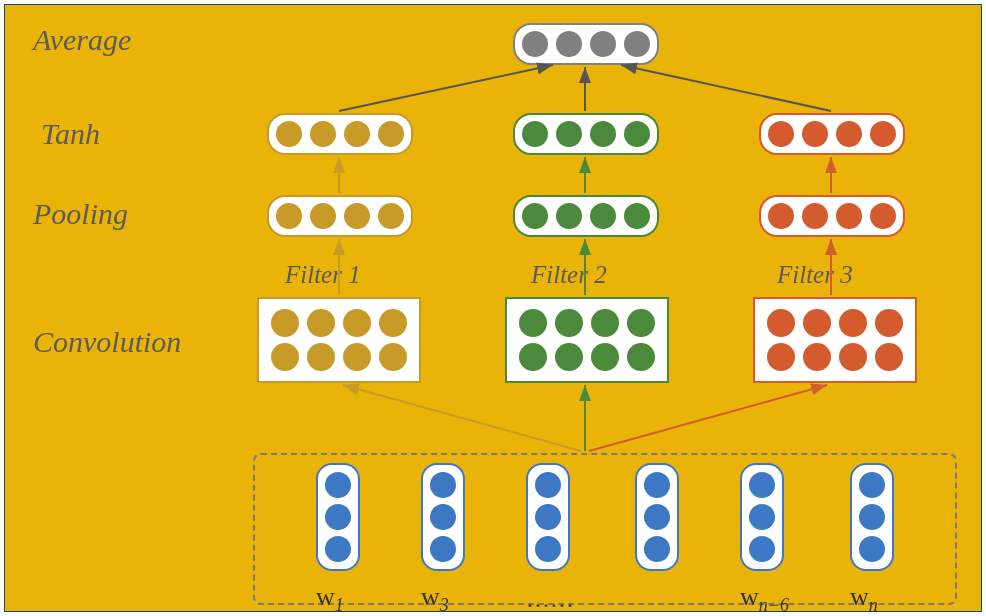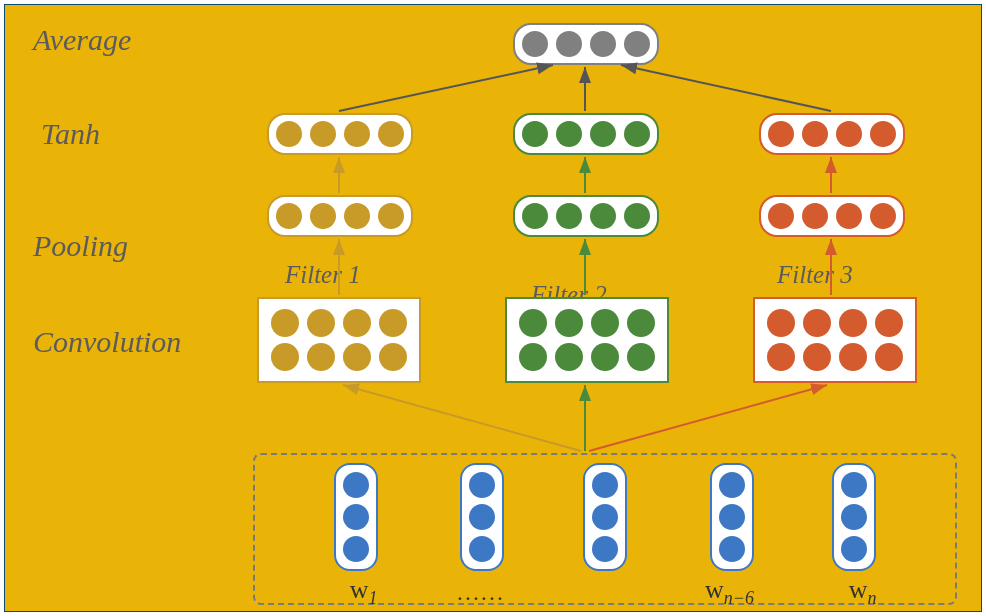--- a/index.html
+++ b/index.html
@@ -112,22 +112,22 @@
     left: 0;
     top: 8px;
     width: 100%;
     display: flex;
     justify-content: space-evenly;
     align-items: flex-start;
   }
   .token {
     display: flex;
     flex-direction: column;
-    align-items: flex-end;
-    gap: 4px;
+    align-items: flex-start;
+    gap: 11px;
   }
   .w-label {
     font-style: normal;
     font-family: 'Georgia', serif;
     font-size: 26px;
     color: #333;
   }
   .w-label sub {
     font-size: 18px;
     font-style: italic;
@@ -158,21 +158,21 @@
     pointer-events: none;
   }
 </style>
 </head>
 <body>
 
 <div class="frame">
 
   <div class="label" style="left:28px; top:18px;">Average</div>
   <div class="label" style="left:28px; top:112px;margin-left:8px;">Tanh</div>
-  <div class="label" style="left:28px; top:192px;margin-top:32px;">Pooling</div>
+  <div class="label" style="left:28px; top:192px;">Pooling</div>
   <div class="label" style="left:28px; top:320px;text-align:right;">Convolution</div>
 
   <div class="pill4 b-gray" style="left:508px; top:18px;">
     <div class="dot c-gray"></div>
     <div class="dot c-gray"></div>
     <div class="dot c-gray"></div>
     <div class="dot c-gray"></div>
   </div>
 
   <div class="pill4 b-gold" style="left:262px; top:108px;">
@@ -207,21 +207,21 @@
       <div class="dot c-green"></div>
   </div>
   <div class="pill4 b-orange" style="left:754px; top:190px;">
     <div class="dot c-orange"></div>
       <div class="dot c-orange"></div>
       <div class="dot c-orange"></div>
       <div class="dot c-orange"></div>
   </div>
 
   <div class="filter-label" style="left:280px; top:256px;">Filter 1</div>
-  <div class="filter-label" style="left:526px; top:256px;margin-top:20px;">Filter 2</div>
+  <div class="filter-label" style="left:526px; top:256px;">Filter 2</div>
   <div class="filter-label" style="left:772px; top:256px;">Filter 3</div>
 
   <div class="filterbox b-gold" style="left:252px; top:292px;">
     <div class="row">
         <div class="dot c-gold"></div>
         <div class="dot c-gold"></div>
         <div class="dot c-gold"></div>
         <div class="dot c-gold"></div>
       </div>
     <div class="row">
@@ -262,20 +262,28 @@
 
   <div class="lookupbox">
     <div class="lookup-row">
       <div class="token">
         <div class="vpill">
             <div class="dot"></div>
             <div class="dot"></div>
             <div class="dot"></div>
           </div>
         <div class="w-label"><span>w</span><sub>1</sub></div>
+      </div>
+      <div class="token">
+        <div class="vpill">
+            <div class="dot"></div>
+            <div class="dot"></div>
+            <div class="dot"></div>
+          </div>
+        <div class="w-label"><span>w</span><sub>3</sub></div>
       </div>
       <div class="token">
         <div class="vpill">
             <div class="dot"></div>
             <div class="dot"></div>
             <div class="dot"></div>
           </div>
         <div class="dots-label" style="margin-top:4px;">……</div>
       </div>
       <div class="token">

